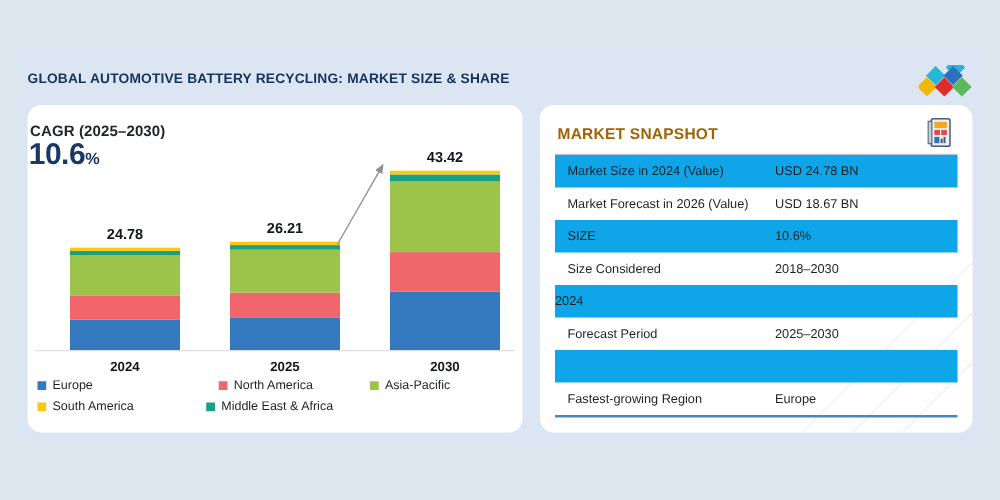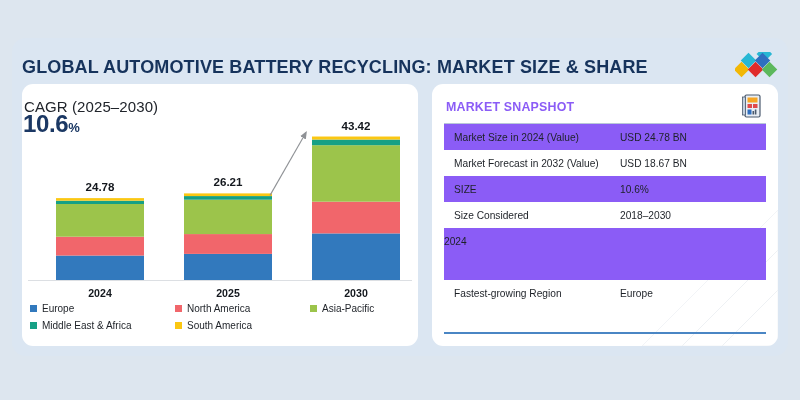--- a/index.html
+++ b/index.html
@@ -13,33 +13,33 @@
 
   
   .panel{
     position:absolute;left:12px;top:38px;width:776px;height:318px;
     background:#dbe6f2;border-radius:14px;
   }
 
   
   .hdr-title{
     position:absolute;left:22px;top:57px;
-    font-size:18px;font-weight:bold;letter-spacing:.15px;
+    font-size:11px;font-weight:bold;letter-spacing:.15px;
     color:#16335c;white-space:nowrap;
   }
   .logo{position:absolute;left:735px;top:52px;width:46px;height:28px;}
 
   
   .card-left{
     position:absolute;left:22px;top:84px;width:396px;height:262px;
     background:#fff;border-radius:11px;
   }
   .cagr-label{
-    position:absolute;left:24px;top:98px;font-size:15px;color:#20242b;
-    letter-spacing:.1px;white-space:nowrap;
+    position:absolute;left:24px;top:98px;font-size:12px;color:#20242b;
+    letter-spacing:.1px;white-space:nowrap;font-weight:bold;
   }
   .cagr-value{
     position:absolute;left:23px;top:110px;
     font-size:24px;font-weight:bold;color:#1b3864;letter-spacing:-.4px;
   }
   .cagr-value .pct{font-size:13px;font-weight:bold;letter-spacing:0;}
   .ms-cap{
     position:absolute;right:24px;top:98px;font-size:8.6px;color:#9aa2ad;
     letter-spacing:.5px;text-align:right;white-space:nowrap;
   }
@@ -69,32 +69,32 @@
   .leg-tx{font-size:10px;color:#1d2127;white-space:nowrap;}
 
   
   .card-right{
     position:absolute;left:432px;top:84px;width:346px;height:262px;
     background:#fff;border-radius:11px;overflow:hidden;
   }
   .wm{position:absolute;inset:0;overflow:hidden;pointer-events:none;}
   .snap-title{
     position:absolute;left:14px;top:16px;
-    font-size:12.4px;font-weight:bold;color:#8b5cf6;letter-spacing:.2px;
+    font-size:12.4px;font-weight:bold;color:#a16207;letter-spacing:.2px;
   }
   .snap-icon{position:absolute;right:14px;top:10px;width:23px;height:24px;}
   .rule-top{
     position:absolute;left:12px;right:12px;top:39px;height:1px;background:#b9c7d8;
   }
   .rows{position:absolute;left:12px;right:12px;top:40px;}
   .row{
     display:flex;align-items:center;height:26px;
     font-size:10.2px;color:#1d2127;
   }
-  .row.alt{background:#8b5cf6;}
+  .row.alt{background:#0ea5e9;}
   .row .k{width:176px;padding-left:10px;box-sizing:border-box;}
   .row .v{flex:1;}
   .rule-bot{
     position:absolute;left:12px;right:12px;top:248px;height:2px;background:#4a86c4;
   }
 </style>
 </head>
 <body>
 
 <div id="stage">
@@ -156,37 +156,37 @@
         <line x1="248" y1="111.39304347826085" x2="284" y2="48.525217391304345" stroke="#8f9296" stroke-width="1.1" marker-end="url(#ah)"></line>
       </svg>
   </div>
 
   <div class="legend">
     <div class="leg-row">
       <div class="leg-item" style="width:145px">
         <span class="leg-sw" style="background: rgb(50, 121, 189);"></span>
         <span class="leg-tx">Europe</span>
       </div>
-      <div class="leg-item" style="width:135px">
+      <div class="leg-item" style="width:121px">
         <span class="leg-sw" style="background: rgb(241, 102, 107);"></span>
         <span class="leg-tx">North America</span>
       </div>
       <div class="leg-item">
         <span class="leg-sw" style="background: rgb(156, 196, 75);"></span>
         <span class="leg-tx">Asia-Pacific</span>
       </div>
     </div>
     <div class="leg-row">
+      <div class="leg-item" style="width:135px">
+        <span class="leg-sw" style="background: rgb(251, 199, 18);"></span>
+        <span class="leg-tx">South America</span>
+      </div>
       <div class="leg-item" style="width:145px">
         <span class="leg-sw" style="background: rgb(22, 160, 133);"></span>
         <span class="leg-tx">Middle East &amp; Africa</span>
-      </div>
-      <div class="leg-item" style="width:135px">
-        <span class="leg-sw" style="background: rgb(251, 199, 18);"></span>
-        <span class="leg-tx">South America</span>
       </div>
     </div>
   </div>
 
   <div class="card-right">
     <div class="wm">
       <svg width="346" height="262">
         <g stroke="#eef1f4" stroke-width="1" fill="none">
           <path d="M210 262 L346 126"></path>
           <path d="M250 262 L346 166"></path>
@@ -211,34 +211,38 @@
       </svg>
     </div>
 
     <div class="rule-top"></div>
     <div class="rows" id="snapshot-rows">
         <div class="row alt">
           <div class="k">Market Size in 2024 (Value)</div>
           <div class="v">USD 24.78 BN</div>
         </div>
         <div class="row">
-          <div class="k">Market Forecast in 2032 (Value)</div>
+          <div class="k">Market Forecast in 2026 (Value)</div>
           <div class="v">USD 18.67 BN</div>
         </div>
         <div class="row alt">
           <div class="k">SIZE</div>
           <div class="v">10.6%</div>
         </div>
         <div class="row">
           <div class="k">Size Considered</div>
           <div class="v">2018–2030</div>
         </div>
         <div class="row alt">
           <div class="v">2024</div>
         </div>
+        <div class="row">
+          <div class="k">Forecast Period</div>
+          <div class="v">2025–2030</div>
+        </div>
         <div class="row alt">
         </div>
         <div class="row">
           <div class="k">Fastest-growing Region</div>
           <div class="v">Europe</div>
         </div>
       </div>
     <div class="rule-bot"></div>
   </div>
 

